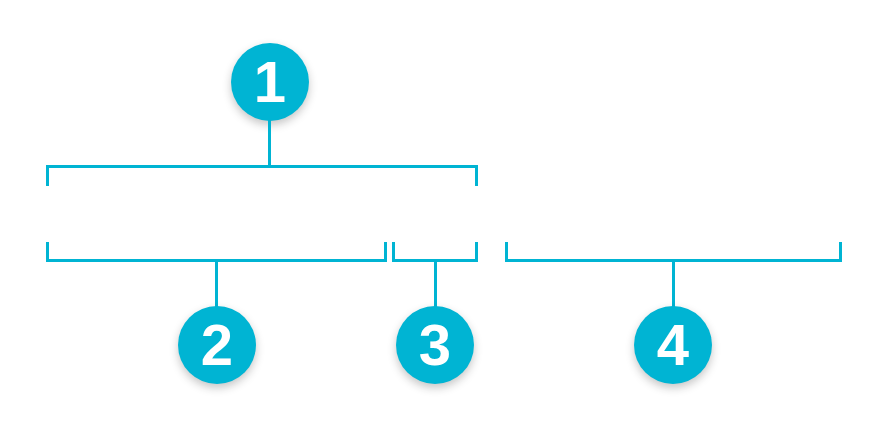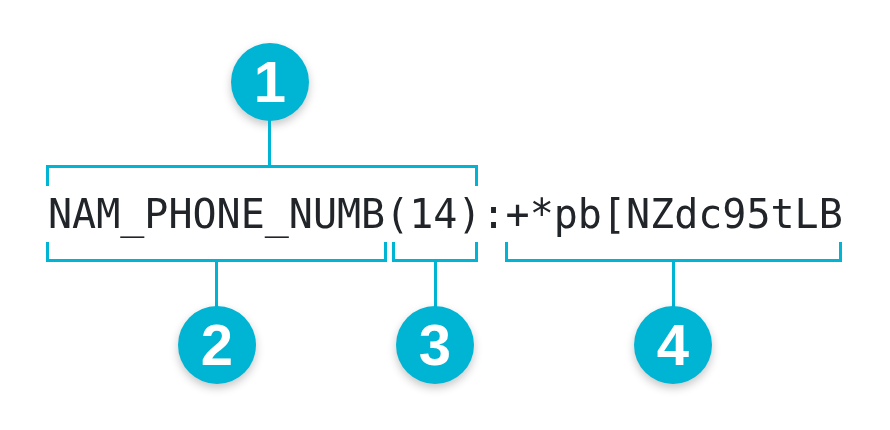--- a/index.html
+++ b/index.html
@@ -86,21 +86,20 @@
 <body>
 
 <div class="stage">
 
   <div class="badge" id="badge-1">
     <span class="badge-num">1</span>
   </div>
   <div class="stem" id="stem-1"></div>
   <div class="bracket ticks-down" id="bracket-1"></div>
 
-  <div class="token">NAM_PHONE_NUMB(14):+*pb[NZdc95tLB</div>
 
   <div class="bracket ticks-up" id="bracket-2"></div>
   <div class="stem" id="stem-2"></div>
   <div class="badge" id="badge-2">
     <span class="badge-num">2</span>
   </div>
 
   <div class="bracket ticks-up" id="bracket-3"></div>
   <div class="stem" id="stem-3"></div>
   <div class="badge" id="badge-3">

